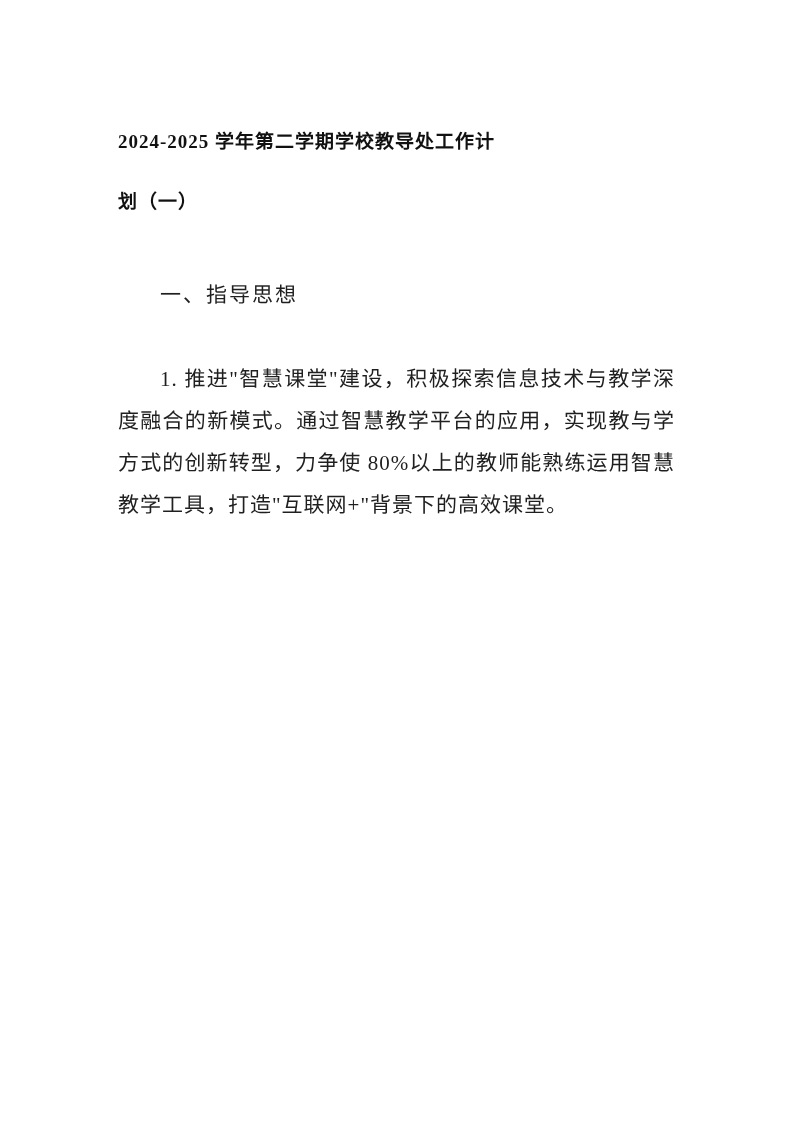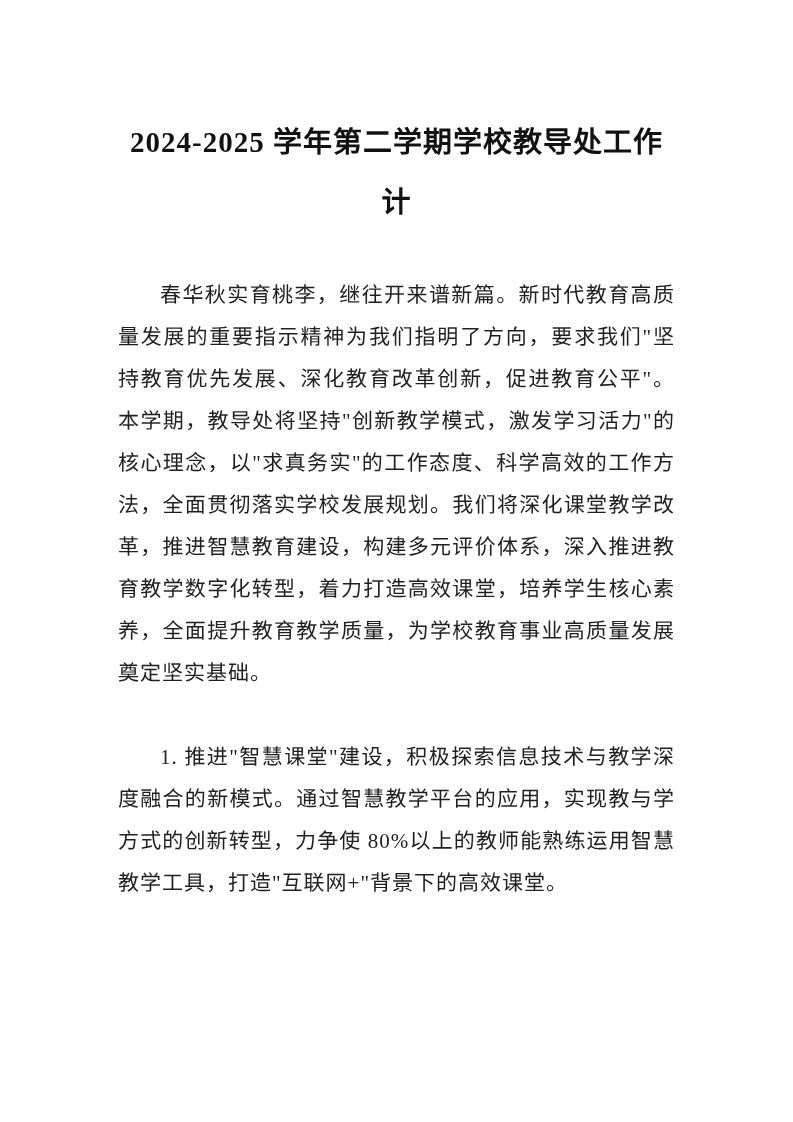--- a/index.html
+++ b/index.html
@@ -12,24 +12,24 @@
     width: 793px;
     height: 1122px;
     background: #ffffff;
     box-sizing: border-box;
     padding: 112px 118px 40px 118px;
     overflow: hidden;
     font-family: "Liberation Serif", "DejaVu Serif", serif;
     color: #1f1f1f;
   }
   .doc-title {
-    font-size: 29px;
+    font-size: 19px;
     font-weight: bold;
     line-height: 60px;
-    text-align: center;
+    text-align: left;
     letter-spacing: 1px;
     color: #111111;
   }
   .section-heading {
     margin-top: 42px;
     font-size: 21px;
     line-height: 42px;
     text-indent: 2em;
     letter-spacing: 2px;
     white-space: pre-wrap;
@@ -47,23 +47,24 @@
     cursor: default;
   }
 </style>
 </head>
 <body>
 
 <div class="page">
 
   <div class="doc-title">
     <div>2024-2025 学年第二学期学校教导处工作计</div>
+    <div>划（一）</div>
   </div>
 
   <div>
-    <p class="para">春华秋实育桃李，继往开来谱新篇。新时代教育高质量发展的重要指示精神为我们指明了方向，要求我们"坚持教育优先发展、深化教育改革创新，促进教育公平"。本学期，教导处将坚持"创新教学模式，激发学习活力"的核心理念，以"求真务实"的工作态度、科学高效的工作方法，全面贯彻落实学校发展规划。我们将深化课堂教学改革，推进智慧教育建设，构建多元评价体系，深入推进教育教学数字化转型，着力打造高效课堂，培养学生核心素养，全面提升教育教学质量，为学校教育事业高质量发展奠定坚实基础。</p>
+    <div class="section-heading">一、指导思想</div>
   </div>
 
   <div>
     <p class="para">1. 推进"智慧课堂"建设，积极探索信息技术与教学深度融合的新模式。通过智慧教学平台的应用，实现教与学方式的创新转型，力争使 80%以上的教师能熟练运用智慧教学工具，打造"互联网+"背景下的高效课堂。</p>
   </div>
 
 </div>
 
 </body></html>

